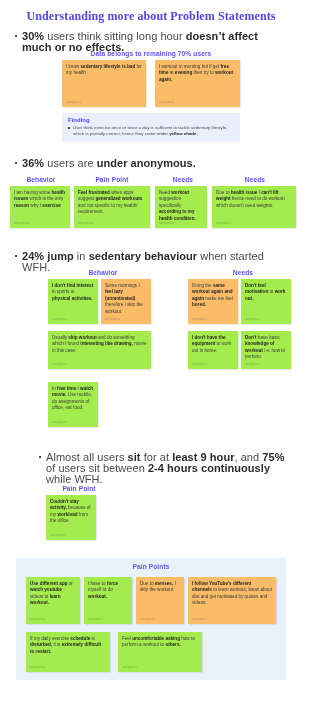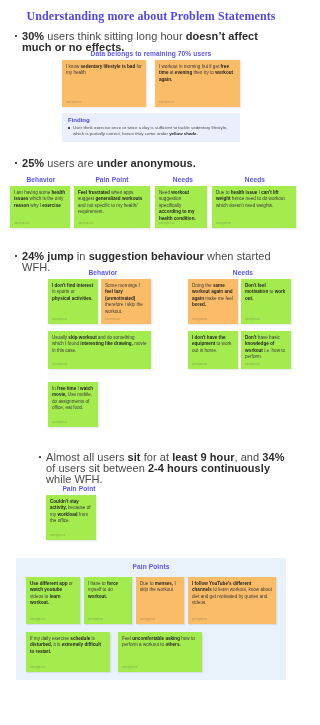--- a/index.html
+++ b/index.html
@@ -121,21 +121,21 @@
     <div class="sig">anonymous</div>
   </div>
 
   <div class="finding" style="left:62px;top:113px;width:178px;height:29px;">
     <div class="ft">Finding</div>
     <div class="fl">User think exercise once or twice a day is sufficient to tackle sedentary lifestyle, which is partially correct, hence they come under <span class="b">yellow shade.</span></div>
   </div>
 
   <div class="stmt" style="left:22px;top:158px;width:268px;">
     <span class="bullet"></span>
-    <span><span class="b">25%</span> users are <span class="b">under anonymous.</span></span>
+    <span><span class="b">36%</span> users are <span class="b">under anonymous.</span></span>
   </div>
 
   <div class="colhead" style="left:10px;top:176px;width:62px;">Behavior</div>
   <div class="colhead" style="left:74px;top:176px;width:76px;">Pain Point</div>
   <div class="colhead" style="left:155px;top:176px;width:56px;">Needs</div>
   <div class="colhead" style="left:214px;top:176px;width:82px;">Needs</div>
 
   <div class="note green" style="left:10px;top:186px;width:60px;height:42px;">
     <div>I am having some <span class="b">health issues</span> which is the only <span class="b">reason</span> why I <span class="b">exercise</span></div>
     <div class="sig">anonymous</div>
@@ -148,21 +148,21 @@
     <div>Need <span class="b">workout</span> suggestion specifically <span class="b">according to my health condition.</span></div>
     <div class="sig">anonymous</div>
   </div>
   <div class="note green" style="left:212px;top:186px;width:84px;height:42px;">
     <div>Due to <span class="b">health issue</span> I <span class="b">can't lift weight</span> hence need to do workout which doesn't need weights.</div>
     <div class="sig">anonymous</div>
   </div>
 
   <div class="stmt" style="left:22px;top:251px;width:268px;">
     <span class="bullet"></span>
-    <span><span class="b">24% jump</span> in <span class="b">suggestion behaviour</span> when started WFH.</span>
+    <span><span class="b">24% jump</span> in <span class="b">sedentary behaviour</span> when started WFH.</span>
   </div>
 
   <div class="colhead" style="left:48px;top:269px;width:110px;">Behavior</div>
   <div class="colhead" style="left:188px;top:269px;width:110px;">Needs</div>
 
   <div class="note green" style="left:48px;top:279px;width:50px;height:45px;">
     <div><span class="b">I don't find interest</span> in sports or <span class="b">physical activities.</span></div>
     <div class="sig">anonymous</div>
   </div>
   <div class="note orange" style="left:101px;top:279px;width:50px;height:45px;">
@@ -191,21 +191,21 @@
     <div class="sig">anonymous</div>
   </div>
 
   <div class="note green" style="left:48px;top:382px;width:50px;height:45px;">
     <div>In <span class="b">free time</span> I <span class="b">watch movie,</span> Use mobile, do assignments of office, eat food.</div>
     <div class="sig">anonymous</div>
   </div>
 
   <div class="stmt" style="left:46px;top:452px;width:242px;">
     <span class="bullet"></span>
-    <span>Almost all users <span class="b">sit</span> for at <span class="b">least 9 hour</span>, and <span class="b">34%</span> of users sit between <span class="b">2-4 hours continuously</span> while WFH.</span>
+    <span>Almost all users <span class="b">sit</span> for at <span class="b">least 9 hour</span>, and <span class="b">75%</span> of users sit between <span class="b">2-4 hours continuously</span> while WFH.</span>
   </div>
 
   <div class="colhead" style="left:46px;top:485px;width:66px;text-align:center;">Pain Point</div>
 
   <div class="note green" style="left:46px;top:495px;width:50px;height:45px;">
     <div><span class="b">Couldn't stay activity,</span> because of my <span class="b">workload</span> from the office.</div>
     <div class="sig">anonymous</div>
   </div>
 
   <div class="panel" style="left:16px;top:558px;width:270px;height:122px;">

